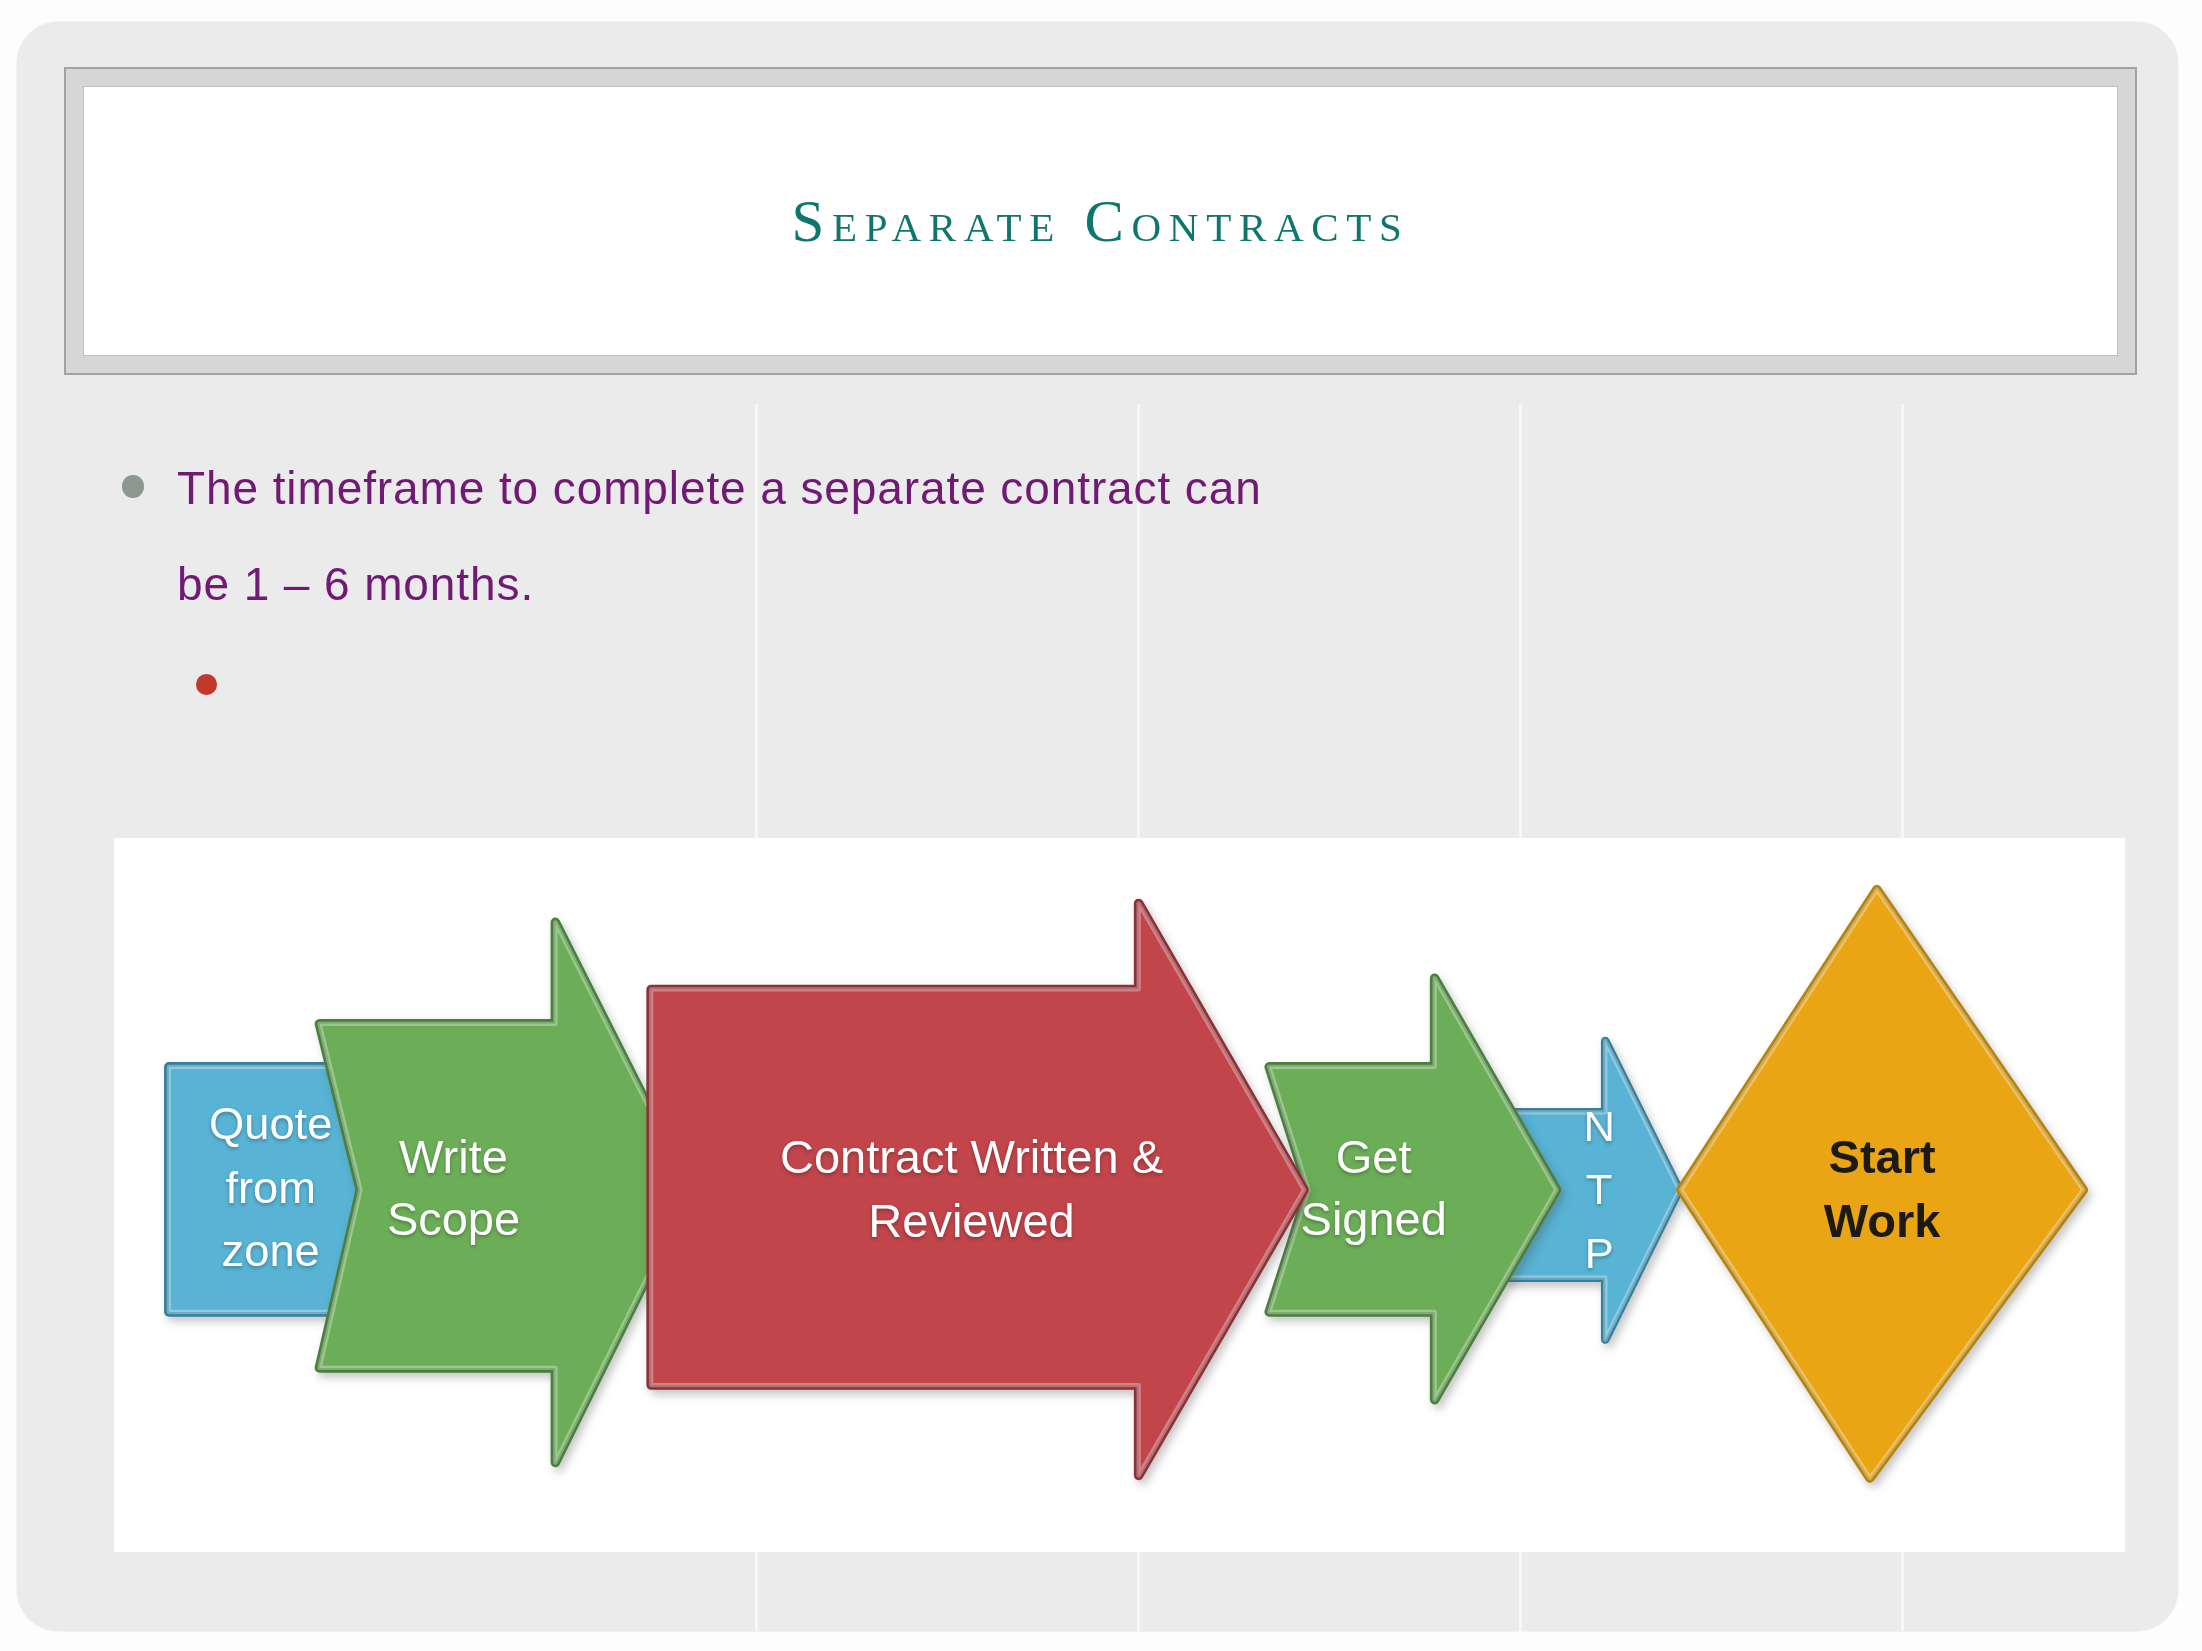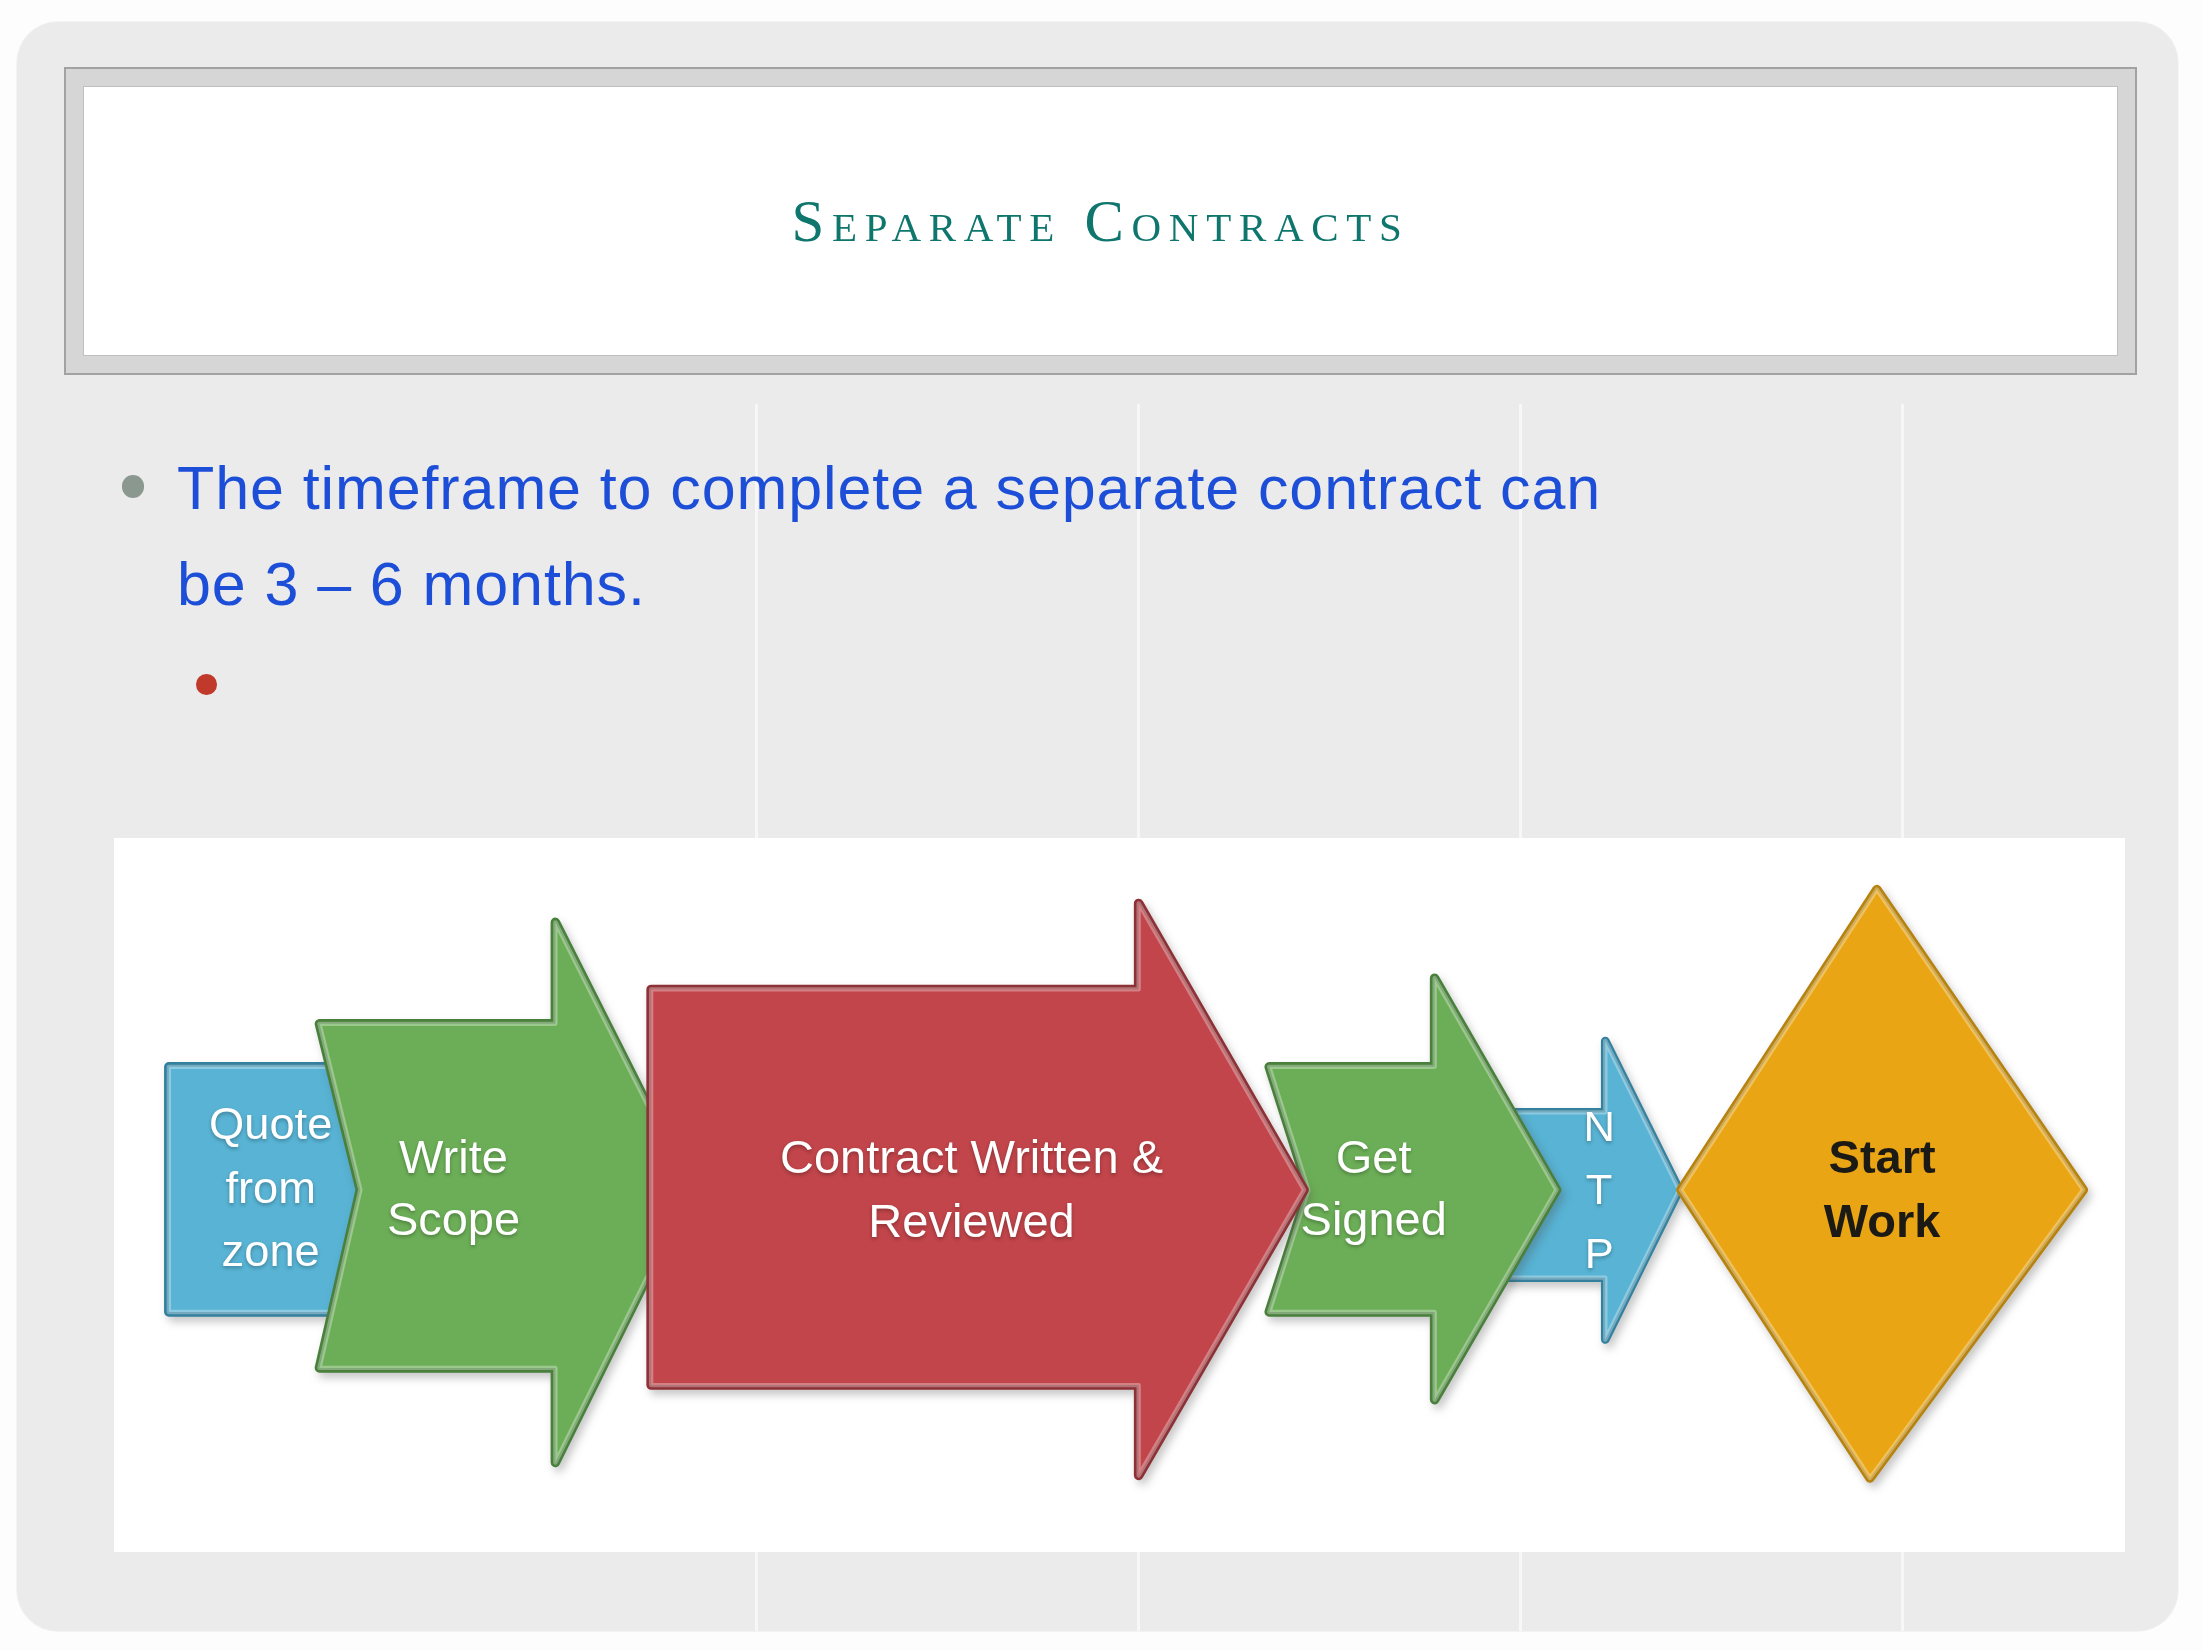--- a/index.html
+++ b/index.html
@@ -14,22 +14,22 @@
             border:2.6px solid #a2a2a2;background:#d6d6d6;box-sizing:border-box;}
   .titlebox-band{position:absolute;inset:0;border:17px solid #d6d6d6;box-sizing:border-box;}
   .titlebox-inner{position:absolute;inset:0;background:#ffffff;border:1.7px solid #bfbfbf;
                   display:flex;align-items:center;justify-content:center;box-sizing:border-box;}
   .slide-title{font-family:"Liberation Serif", serif;font-weight:400;
                font-variant:small-caps;letter-spacing:7.7px;font-size:59px;color:#0f766e;margin:0;}
   
   .dot{position:absolute;border-radius:50%;}
   .dot-main{left:105px;top:453px;width:22.4px;height:22.4px;background:#8a988f;}
   .dot-sub{left:179px;top:652px;width:20.6px;height:20.6px;background:#c0392b;}
-  .bullet-text-main{position:absolute;left:160px;top:418px;font-size:61px;line-height:96px;
-                    letter-spacing:0.9px;color:#1d4ed8;}
+  .bullet-text-main{position:absolute;left:160px;top:418px;font-size:46px;line-height:96px;
+                    letter-spacing:0.9px;color:#701a75;}
   .bullet-text-sub{position:absolute;left:231px;top:637px;font-size:59px;line-height:81px;
                    letter-spacing:0.9px;color:#554f49;}
   
   .panel{position:absolute;left:97px;top:816px;width:1987px;height:714px;background:#ffffff;padding-left:24px;}
   .panel svg{position:absolute;inset:0;width:100%;height:100%;}
   .shape{filter:drop-shadow(4px 6px 5px rgba(70,70,70,0.30));}
   .edge{stroke-linejoin:round;}
   .hi{stroke:rgba(255,255,255,0.32);stroke-width:5;stroke-linejoin:round;}
   .svg-label{font-family:"Liberation Sans", sans-serif;font-size:54px;fill:#ffffff;
              text-anchor:middle;text-shadow:0 2px 4px rgba(0,0,0,0.28);}
@@ -52,21 +52,21 @@
       <div class="titlebox-band">
         <div class="titlebox-inner">
           <h1 class="slide-title">Separate Contracts</h1>
         </div>
       </div>
     </div>
 
     <span class="dot dot-main"></span>
     <div class="bullet-text-main">
       <div>The timeframe to complete a separate contract can</div>
-      <div>be 3 – 6 months.</div>
+      <div>be 1 – 6 months.</div>
     </div>
 
     <span class="dot dot-sub"></span>
 
     <div class="panel">
       <svg viewBox="0 0 2310 830" preserveAspectRatio="none">
 
         <g class="shape">
           <polygon class="edge" points="63,266 297,266 381,409 297,551 63,551" stroke-width="11" fill="#58b3d4" stroke="#34819f"></polygon>
           <polygon class="hi" points="63,266 297,266 381,409 297,551 63,551" fill="#58b3d4"></polygon>

